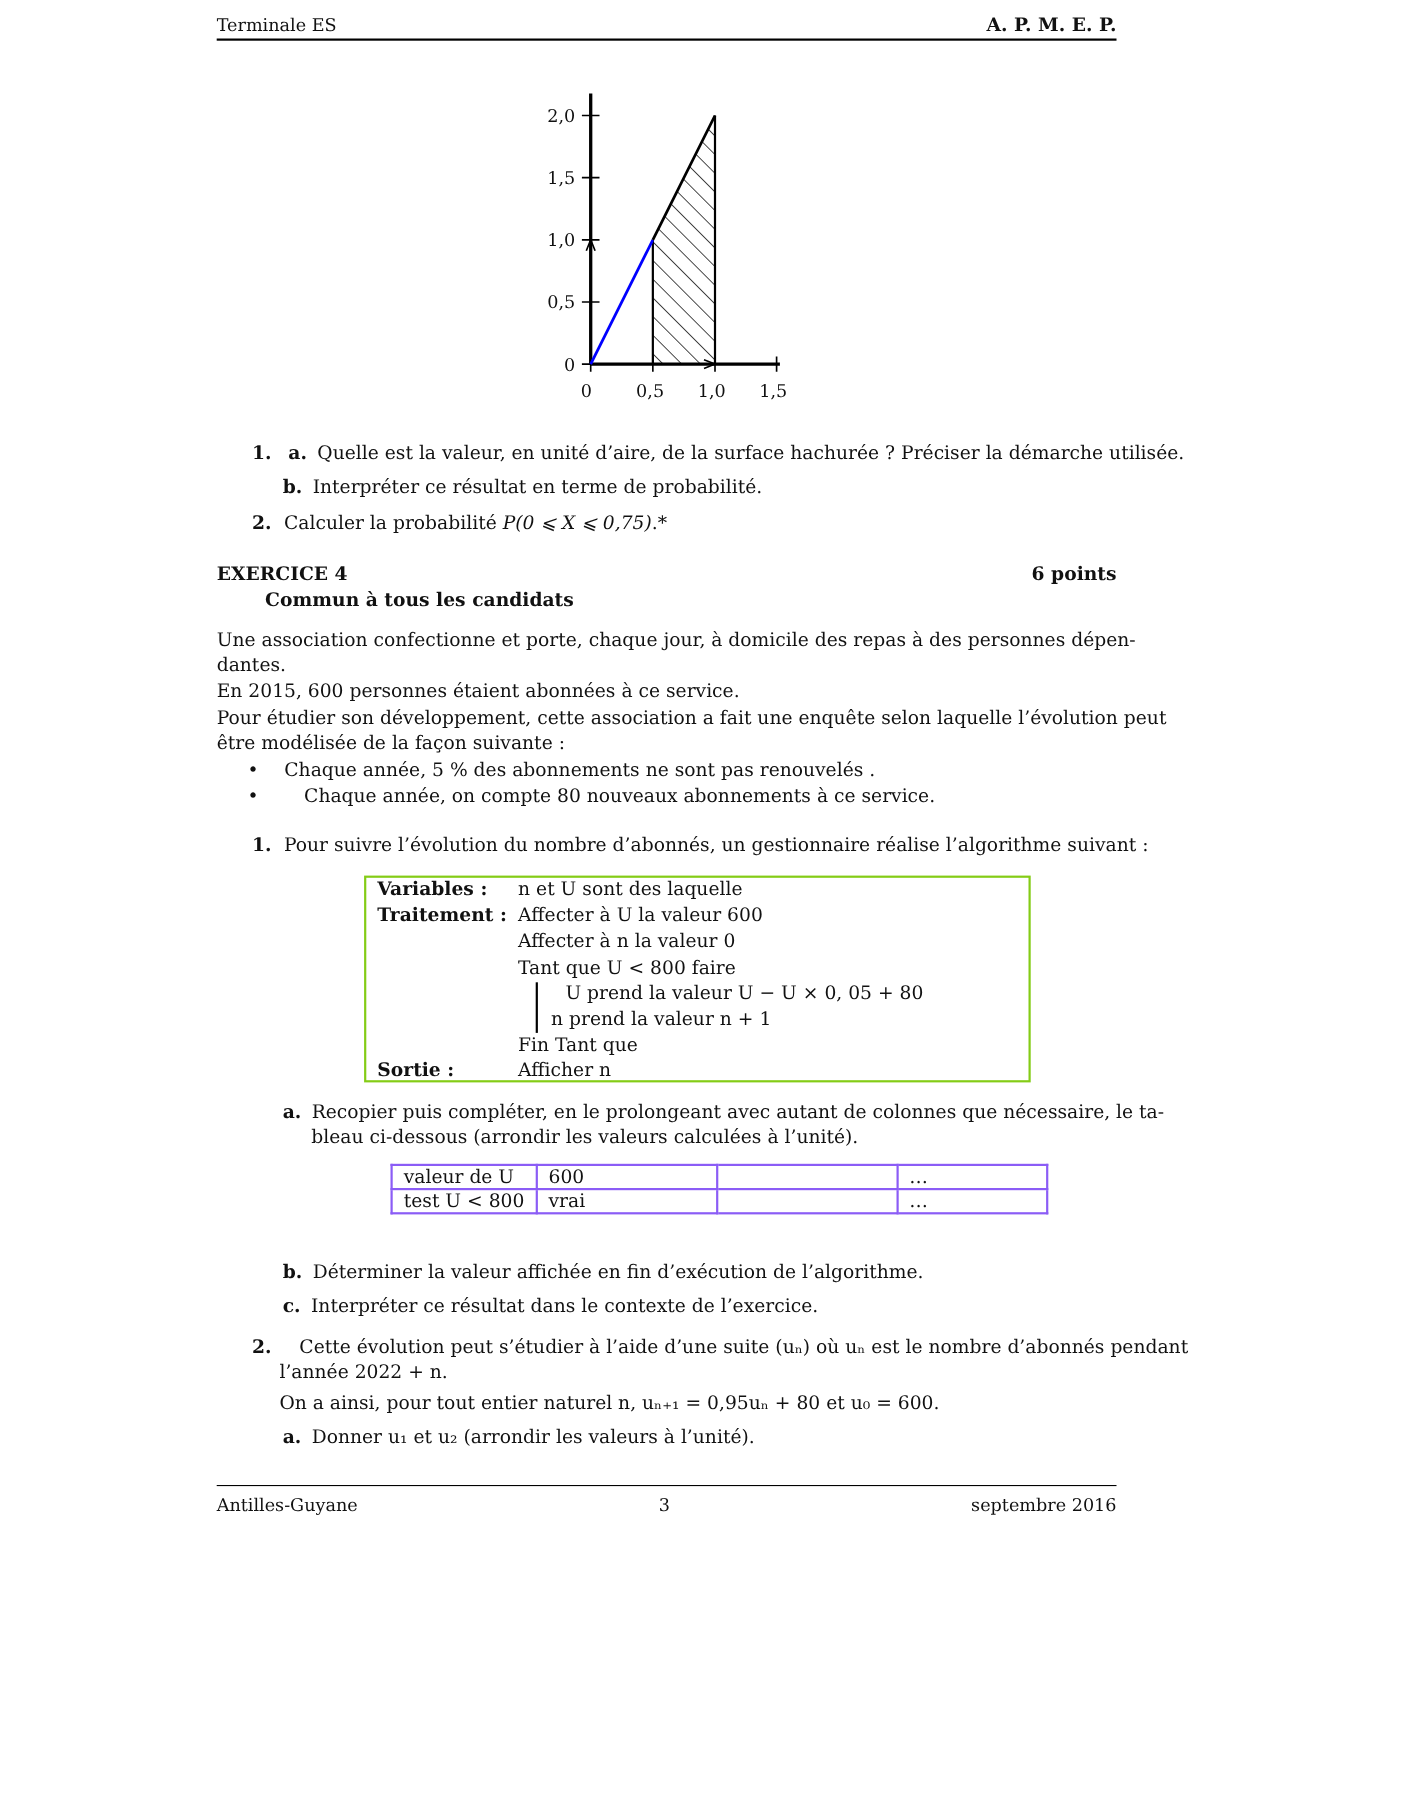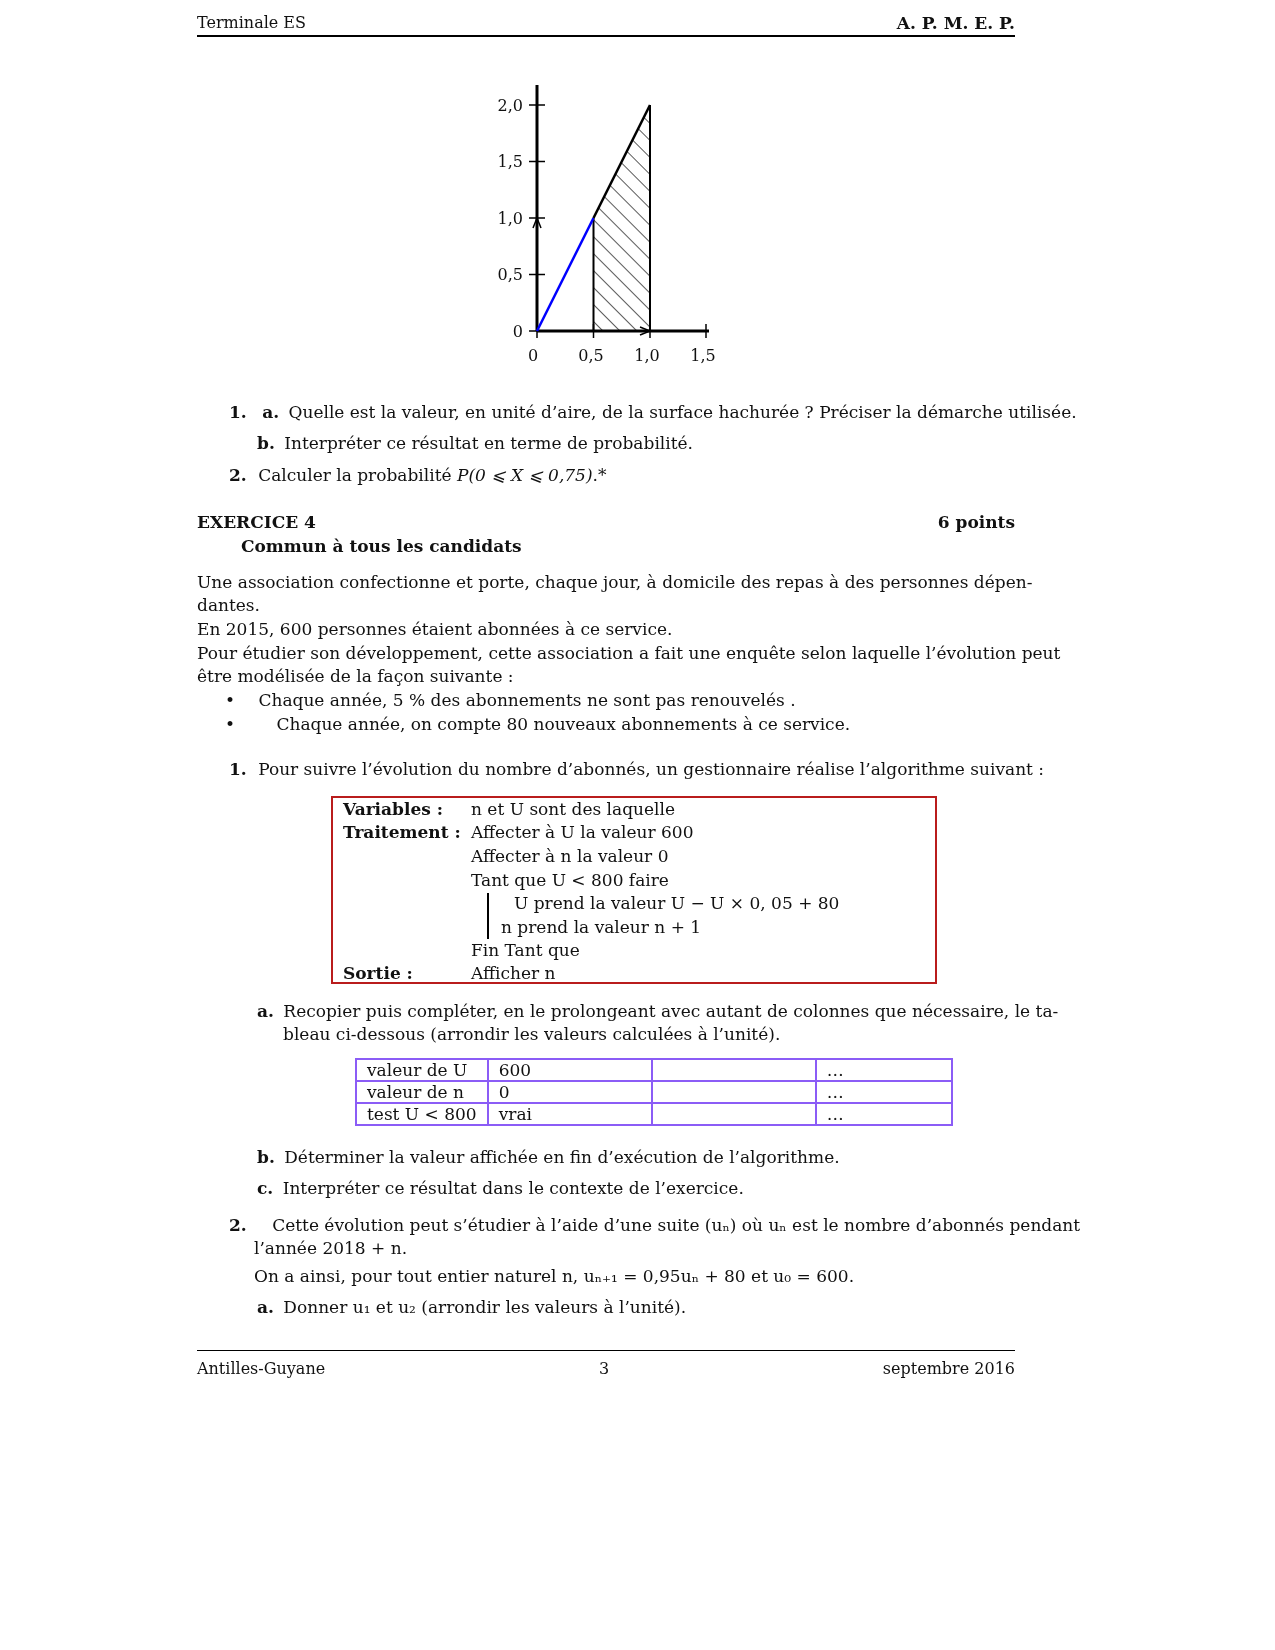--- a/index.html
+++ b/index.html
@@ -18,21 +18,21 @@
     .header .right { font-weight: bold; font-size: 17px; padding-bottom: 2px; }
     .header .left { padding-bottom: 3px; }
     .chart { position: absolute; left: 290px; top: 80px; }
     .line { position: absolute; left: 0; white-space: nowrap; }
     .b { font-weight: bold; }
     .i { font-style: italic; }
     .ex-title { font-weight: bold; }
     .points { position: absolute; right: 0; font-weight: bold; }
     .algo {
       position: absolute; left: 134px; top: 796px; width: 606px; height: 188px;
-      border: 2px solid #b91c1c; box-sizing: border-box;
+      border: 2px solid #84cc16; box-sizing: border-box;
     }
     .algo .row { position: absolute; white-space: nowrap; }
     .algo .vbar { position: absolute; left: 154px; top: 95px; width: 2px; height: 46px; background: #000; }
     table.trace {
       position: absolute; left: 158px; top: 1058px; border-collapse: collapse;
       font-size: 17px;
     }
     table.trace td {
       border: 2px solid #8b5cf6; height: 20px; padding: 0 10px; line-height: 20px;
       white-space: nowrap;
@@ -160,26 +160,20 @@
 
   <table class="trace">
     <tbody>
         <tr>
       <td style="width:102px;">valeur de U</td>
       <td style="width:142px;">600</td>
       <td style="width:142px;"></td>
       <td style="width:114px;">…</td>
     </tr>
     <tr>
-      <td>valeur de n</td>
-      <td>0</td>
-      <td></td>
-      <td>…</td>
-    </tr>
-    <tr>
       <td>test U &lt; 800</td>
       <td>vrai</td>
       <td></td>
       <td>…</td>
     </tr>
   </tbody>
     </table>
 
   <div class="line" style="top:1147px; left:60px;">
     <span class="b">b.</span>
@@ -187,21 +181,21 @@
   </div>
   <div class="line" style="top:1178px; left:60px;">
     <span class="b">c.</span>
     <span style="margin-left:4px;">Interpréter ce résultat dans le contexte de l’exercice.</span>
   </div>
 
   <div class="line" style="top:1215px; left:32px;">
     <span class="b">2.</span>
     <span style="margin-left:20px;">Cette évolution peut s’étudier à l’aide d’une suite (uₙ) où uₙ est le nombre d’abonnés pendant</span>
   </div>
-  <div class="line" style="top:1238px; left:57px;">l’année 2018 + n.</div>
+  <div class="line" style="top:1238px; left:57px;">l’année 2022 + n.</div>
   <div class="line" style="top:1266px; left:57px;">On a ainsi, pour tout entier naturel n,  uₙ₊₁ = 0,95uₙ + 80 et u₀ = 600.</div>
   <div class="line" style="top:1297px; left:60px;">
     <span class="b">a.</span>
     <span style="margin-left:4px;">Donner u₁ et u₂ (arrondir les valeurs à l’unité).</span>
   </div>
 
   <div class="footer">
     <span>Antilles-Guyane</span>
     <span>3</span>
     <span>septembre 2016</span>

